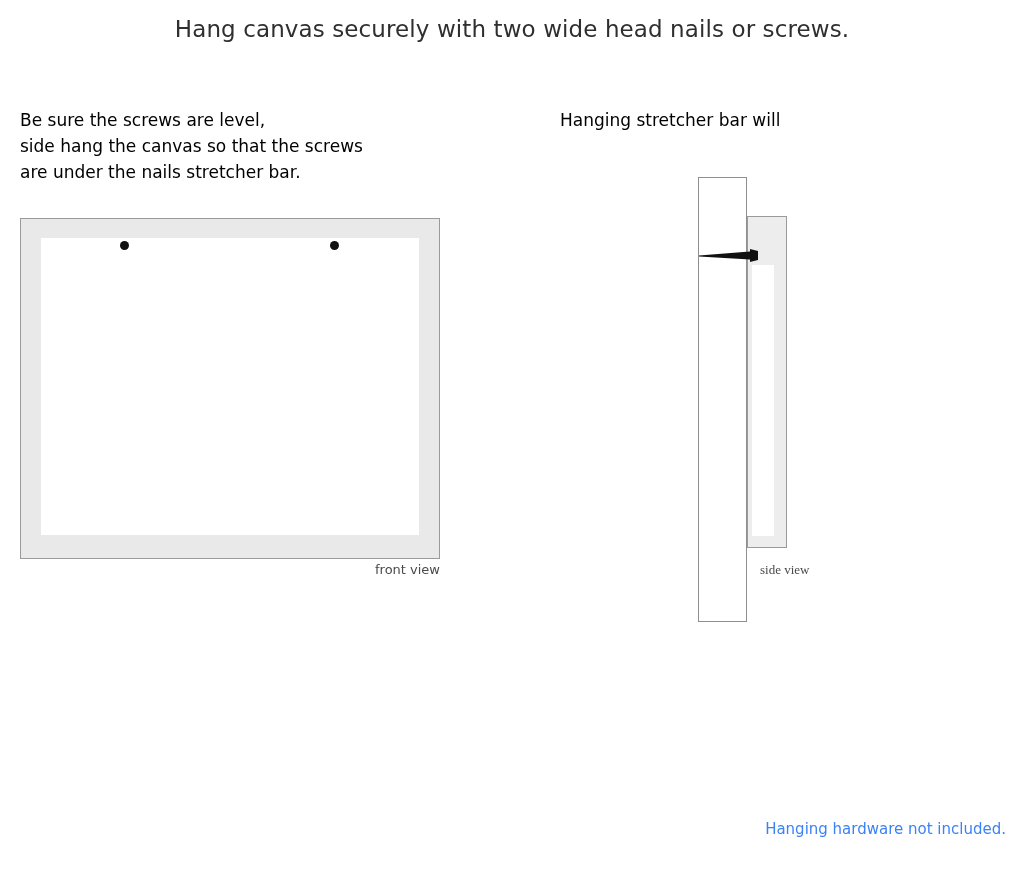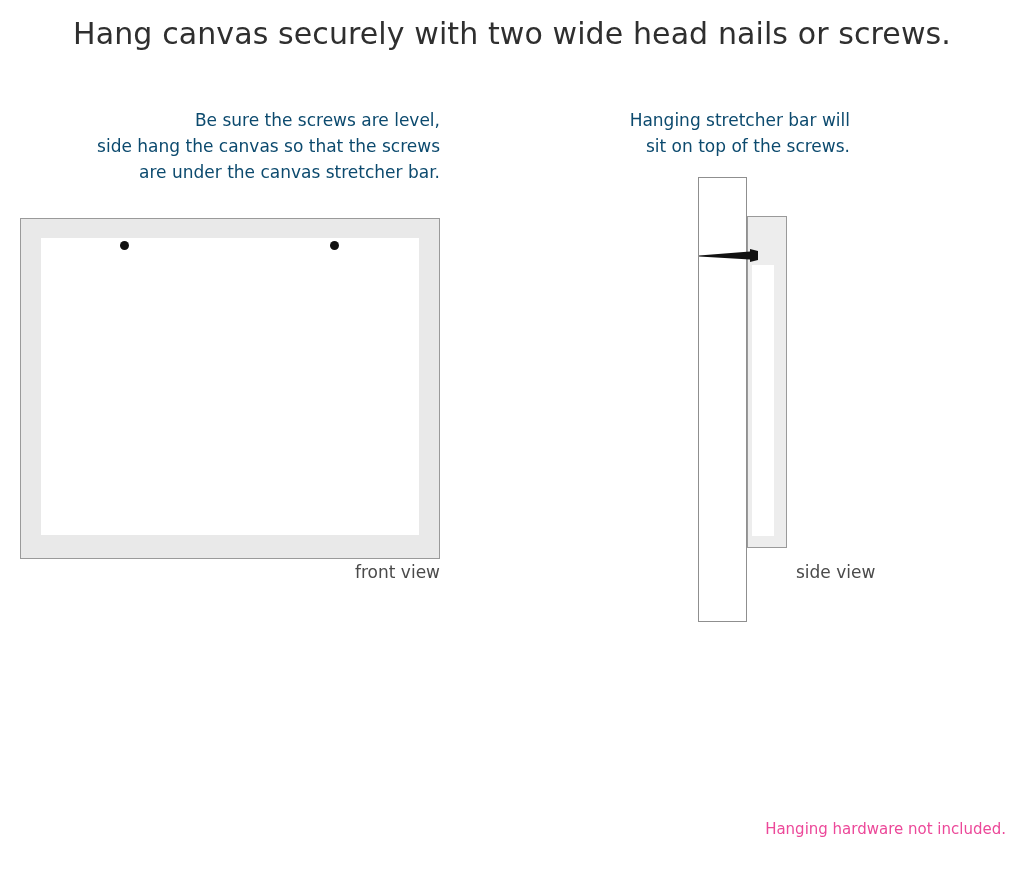--- a/index.html
+++ b/index.html
@@ -22,34 +22,34 @@
     inset: 0;
   }
 
   
   .title {
     position: absolute;
     left: 0;
     top: 16px;
     width: 1024px;
     text-align: center;
-    font-size: 30px;
+    font-size: 23px;
     font-weight: 400;
     letter-spacing: 0.1px;
     color: #2f2f2f;
     white-space: nowrap;
   }
 
   
   .caption {
     position: absolute;
-    text-align: right;
+    text-align: left;
     font-size: 17px;
     line-height: 26px;
-    color: #0c4a6e;
+    color: #000000;
   }
   .caption-left {
     left: 20px;
     top: 107px;
     width: 420px;
   }
   .caption-right {
     left: 560px;
     top: 107px;
     width: 290px;
@@ -83,34 +83,35 @@
     width: 9px;
     height: 9px;
     border-radius: 50%;
     background: #111111;
   }
   .screw-dot-left  { left: 120px; top: 241px; }
   .screw-dot-right { left: 330px; top: 241px; }
 
   .view-label {
     position: absolute;
-    font-size: 17px;
+    font-size: 13px;
     color: #4a4a4a;
     white-space: nowrap;
   }
   .label-front {
     left: 240px;
     top: 562px;
     width: 200px;
     text-align: right;
   }
   .label-side {
-    left: 796px;
+    left: 760px;
     top: 562px;
     text-align: left;
+    font-family: Liberation Serif, serif;
   }
 
   
   .side-wall {
     position: absolute;
     left: 698px;
     top: 177px;
     width: 49px;
     height: 445px;
     box-sizing: border-box;
@@ -147,43 +148,42 @@
   .side-screw svg { display: block; }
 
   
   .footer {
     position: absolute;
     right: 18px;
     top: 818px;
     text-align: right;
     font-size: 15px;
     line-height: 22px;
-    color: #ec4899;
+    color: #3b82f6;
   }
   .footer .line {
     display: block;
     white-space: nowrap;
   }
 </style>
 </head>
 <body>
 
 <div class="stage">
 
   <div class="title">Hang canvas securely with two wide head nails or screws.</div>
 
   <div class="caption caption-left">
     <span class="line">Be sure the screws are level,</span>
     <span class="line">side hang the canvas so that the screws</span>
-    <span class="line">are under the canvas stretcher bar.</span>
+    <span class="line">are under the nails stretcher bar.</span>
   </div>
 
   <div class="caption caption-right">
     <span class="line">Hanging stretcher bar will</span>
-    <span class="line">sit on top of the screws.</span>
   </div>
 
   <div class="front-view">
     <div class="front-inner-panel"></div>
   </div>
   <div class="screw-dot screw-dot-left"></div>
   <div class="screw-dot screw-dot-right"></div>
   <div class="view-label label-front">front view</div>
 
   <div class="side-wall"></div>

